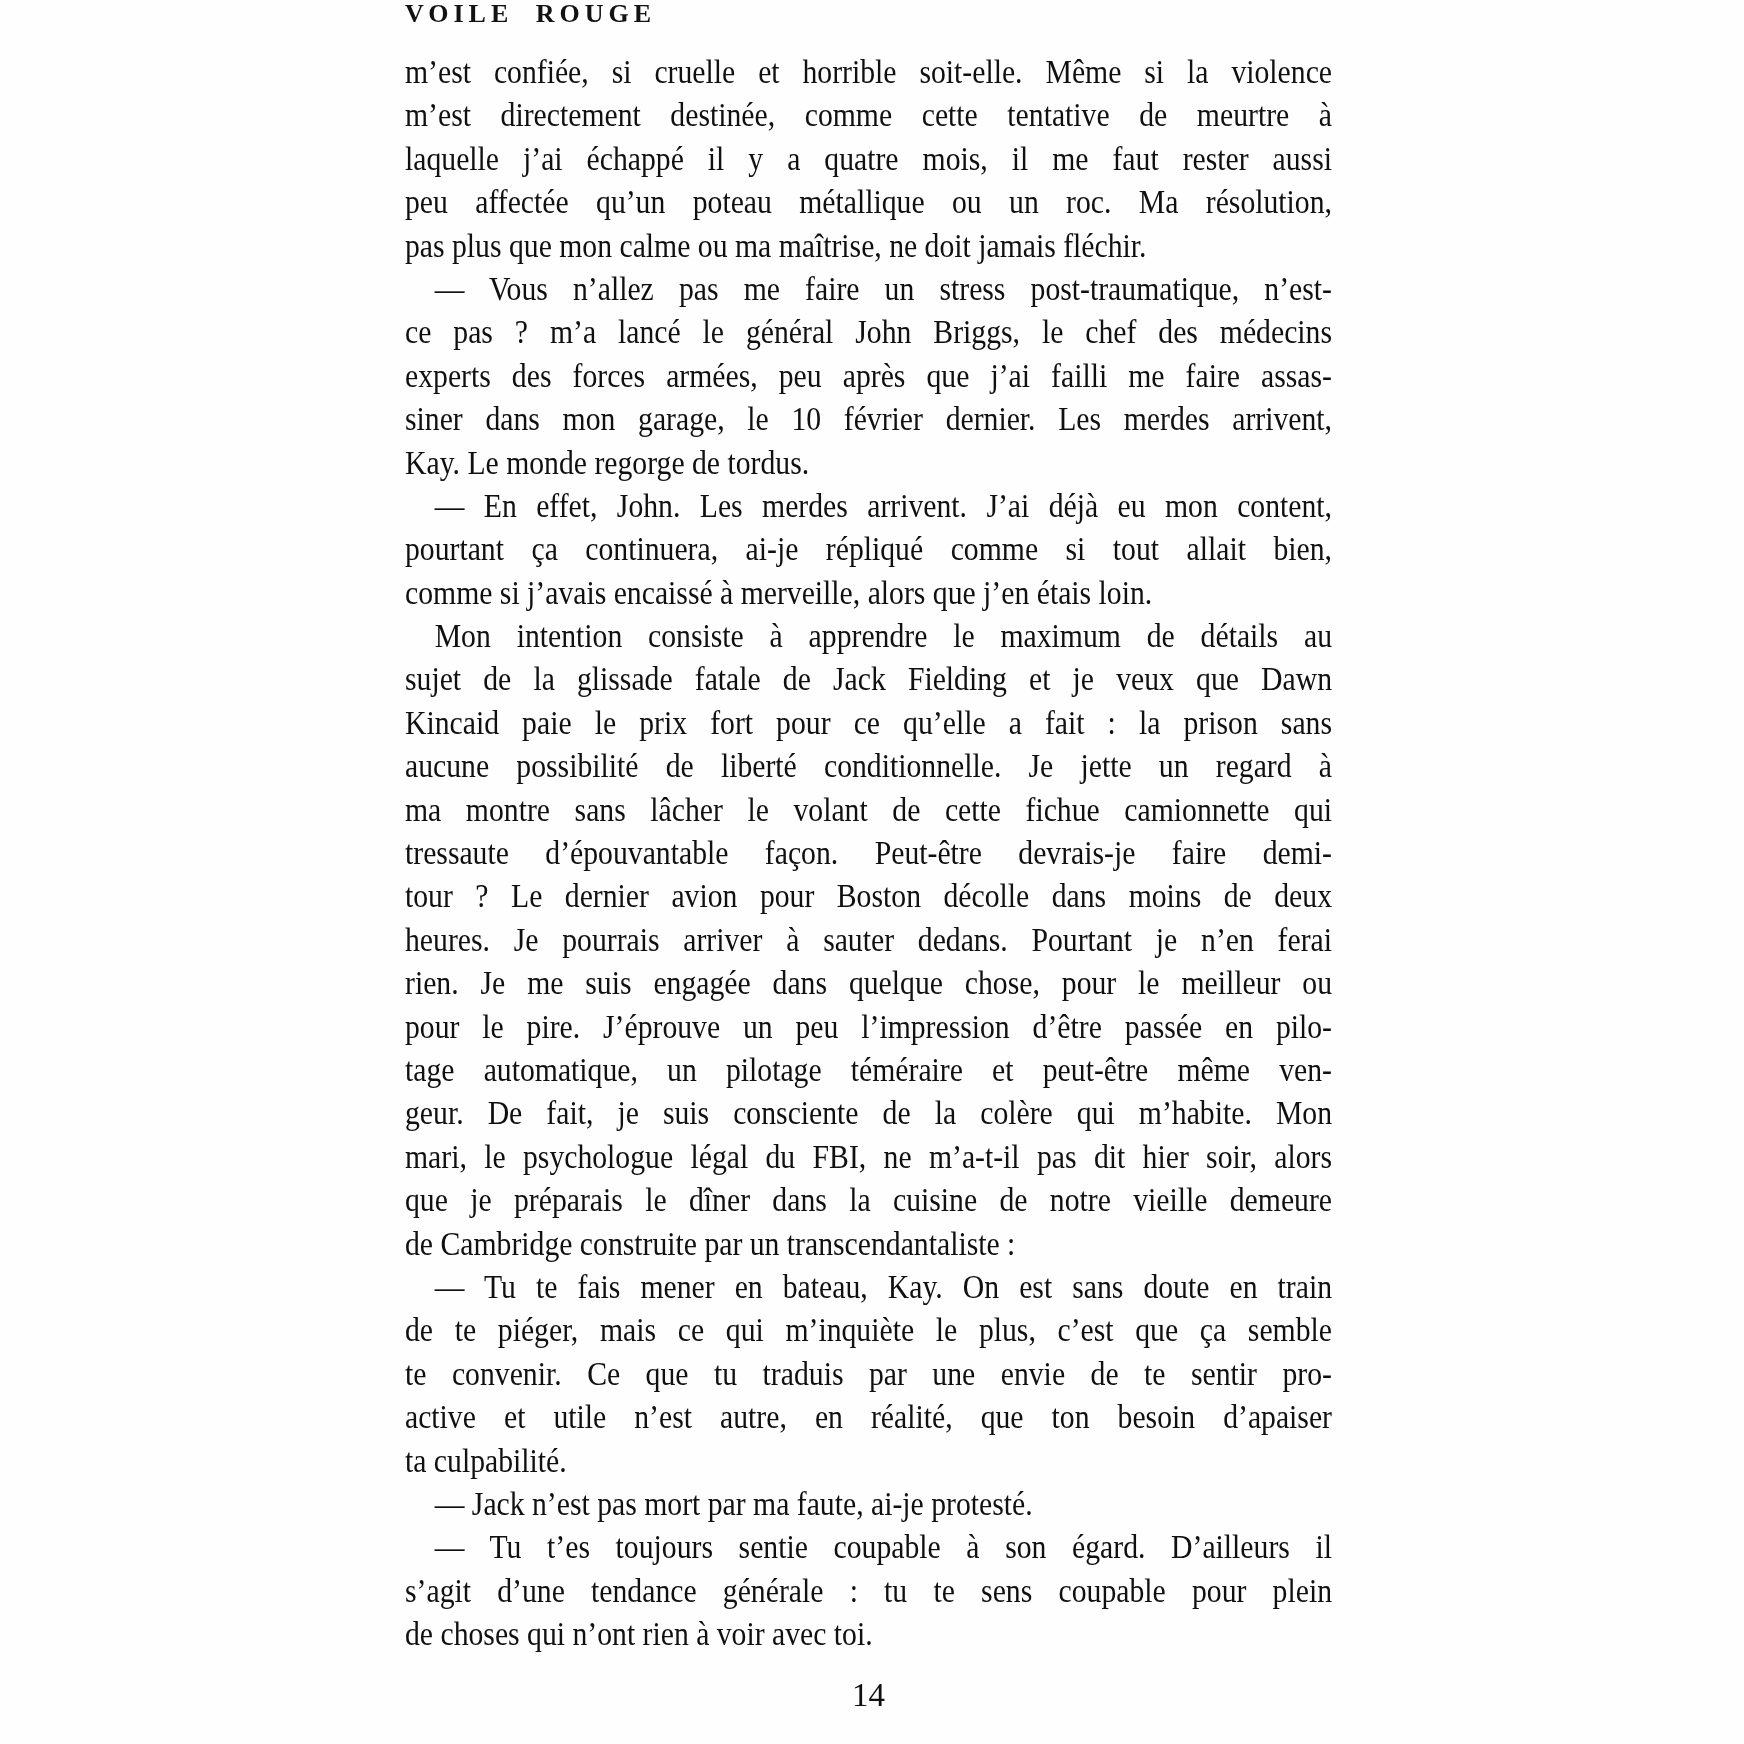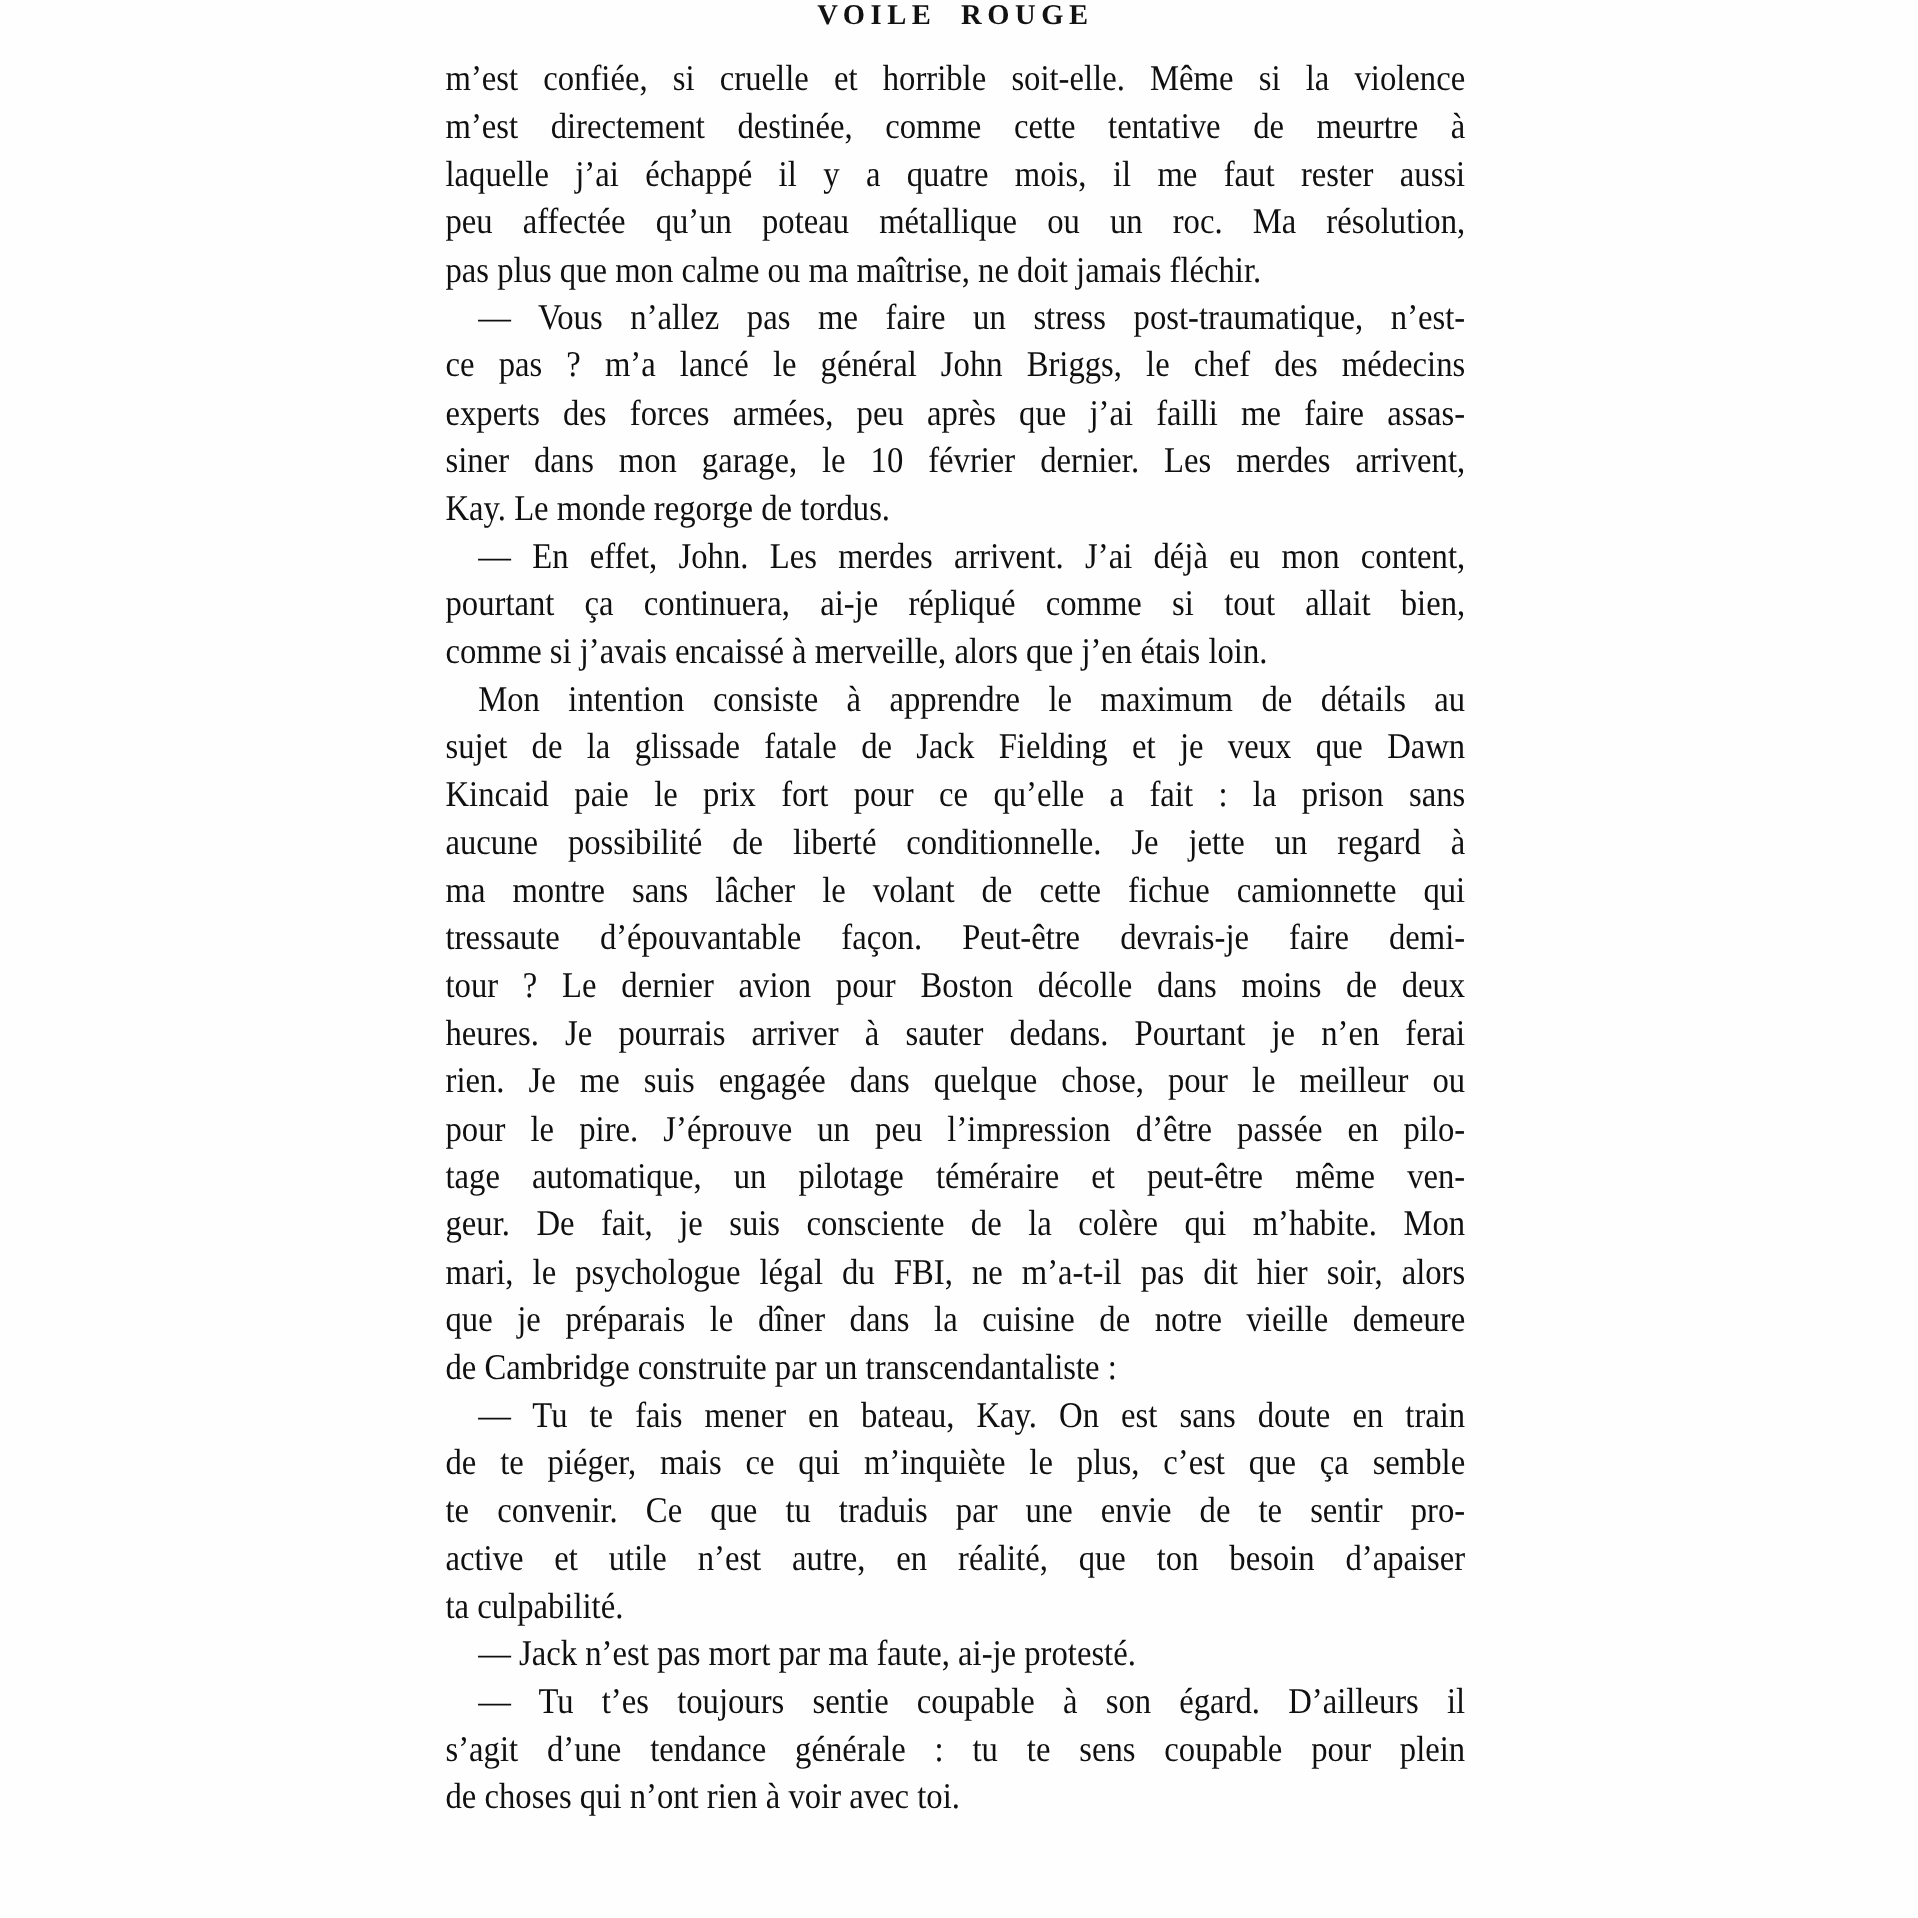--- a/index.html
+++ b/index.html
@@ -14,21 +14,20 @@
     background: #fffefe;
     color: #101010;
     font-family: "Liberation Serif", "DejaVu Serif", serif;
     overflow: hidden;
   }
   .running-head {
     position: absolute;
     top: 0;
     left: 405px;
     width: 927px;
-    text-align: center;
     font-size: 26px;
     line-height: 28px;
     font-weight: 700;
     letter-spacing: 5px;
     word-spacing: 11px;
     color: #121212;
   }
   .text-block {
     position: absolute;
     top: 51px;
@@ -99,13 +98,14 @@
       <div class="line just">de te piéger, mais ce qui m’inquiète le plus, c’est que ça semble</div>
       <div class="line just">te convenir. Ce que tu traduis par une envie de te sentir pro-</div>
       <div class="line just">active et utile n’est autre, en réalité, que ton besoin d’apaiser</div>
       <div class="line">ta culpabilité.</div>
       <div class="line indent">— Jack n’est pas mort par ma faute, ai-je protesté.</div>
       <div class="line just indent">— Tu t’es toujours sentie coupable à son égard. D’ailleurs il</div>
       <div class="line just">s’agit d’une tendance générale : tu te sens coupable pour plein</div>
       <div class="line">de choses qui n’ont rien à voir avec toi.</div>
     </div>
 
+  <div class="folio">14</div>
 </div>
 
 </body></html>

